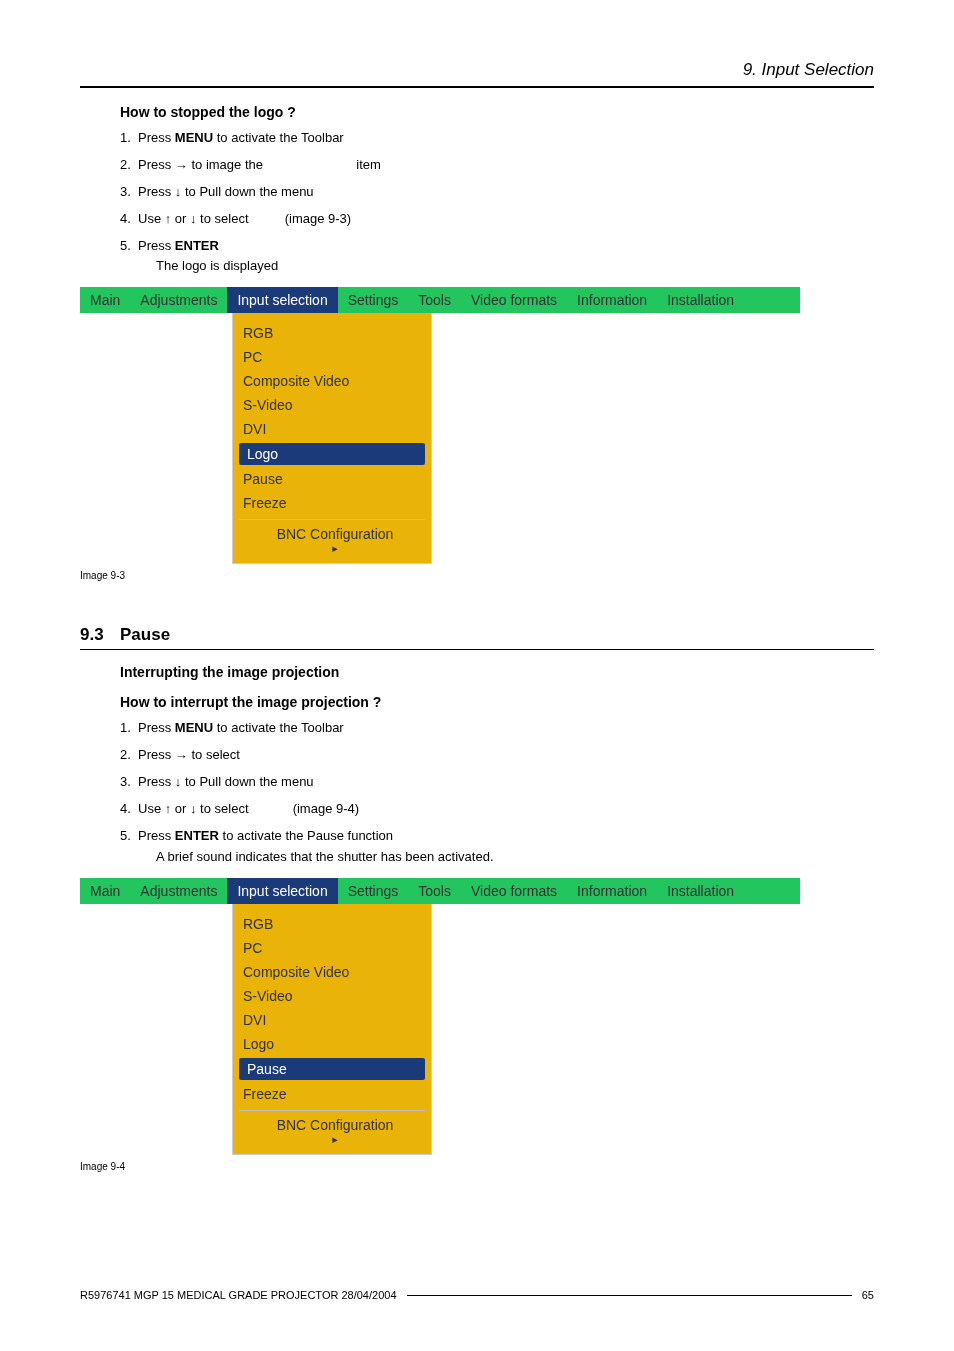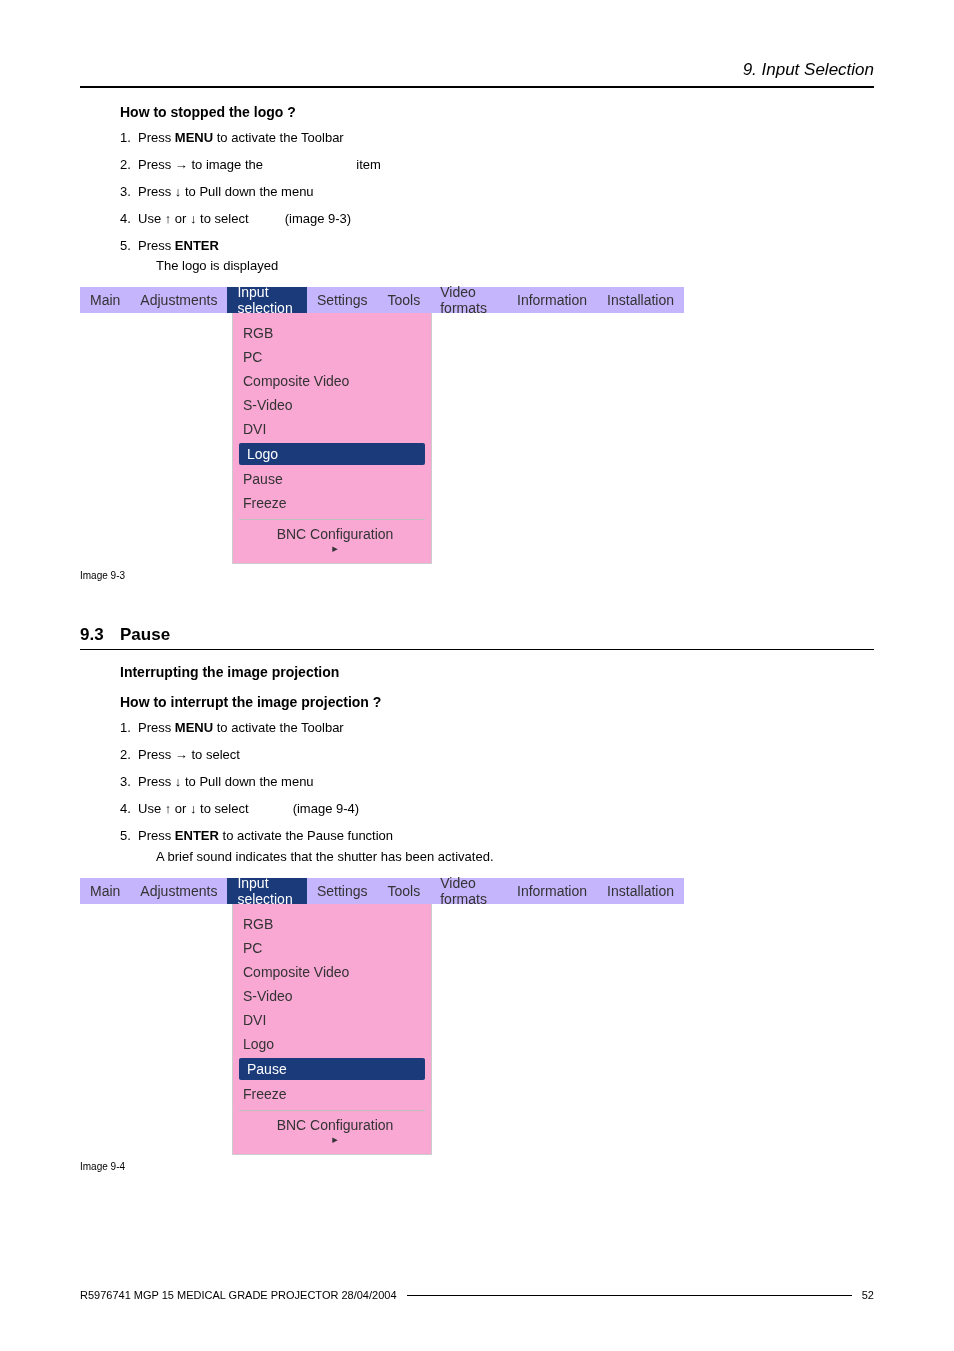--- a/index.html
+++ b/index.html
@@ -10,26 +10,26 @@
   .content { padding-left: 40px; padding-right: 0; }
   .section-h { font-weight: bold; font-size: 14px; margin-top: 14px; margin-bottom: 10px; }
   .steps { font-size: 13px; line-height: 1.3; }
   .steps li { margin-bottom: 10px; list-style: none; display: flex; }
   .steps li .num { width: 18px; flex: 0 0 18px; }
   .steps li .txt { flex: 1; }
   .steps .sub { margin-left: 18px; margin-top: 4px; }
   .italic { font-style: italic; }
   .bold { font-weight: bold; }
   .menu-figure { margin: 12px 0 4px 0; }
-  .menu-bar { display: flex; align-items: center; background: #c4b5fd; height: 26px; font-size: 14px; color: #333; width: 604px; }
+  .menu-bar { display: flex; align-items: center; background: #22c55e; height: 26px; font-size: 14px; color: #333; width: 720px; }
   .menu-bar .item { padding: 0 10px; height: 100%; display: flex; align-items: center; }
   .menu-bar .item.sel { background: #1a3a7a; color: #fff; }
   .dropdown-wrap { display: flex; }
   .dropdown-spacer { width: 152px; }
-  .dropdown { width: 200px; background: #f9a8d4; padding: 8px 0 4px 0; border: 1px solid #ccc; border-top: none; font-size: 14px; color: #333; }
+  .dropdown { width: 200px; background: #eab308; padding: 8px 0 4px 0; border: 1px solid #ccc; border-top: none; font-size: 14px; color: #333; }
   .dd-item { padding: 4px 10px; }
   .dd-item.sel { background: #1a3a7a; color: #fff; margin: 2px 6px; border-radius: 2px; padding: 3px 8px; }
   .dd-group-sep { border-top: 1px solid #bfbfbf; margin: 4px 6px 0 6px; }
   .dd-last-row { display: flex; align-items: center; justify-content: space-between; padding: 6px 4px 4px 10px; flex-direction: column; }
   .caret { font-size: 11px; color: #333; padding: 0 6px; }
   .img-caption { font-size: 10px; margin-top: 6px; margin-bottom: 4px; }
   .section-number-h { display: flex; align-items: baseline; margin-top: 44px; margin-bottom: 4px; }
   .section-number-h .num { font-weight: bold; font-size: 17px; width: 40px; }
   .section-number-h .title { font-weight: bold; font-size: 17px; }
   .section-rule { border-top: 1px solid #000; margin-bottom: 14px; margin-left: -40px; }
@@ -183,16 +183,16 @@
         </div>
       </div>
     </div>
     <div class="img-caption" style="margin-left:-40px;">Image 9-4</div>
 
   </div>
 
   <div class="footer">
     <span>R5976741   MGP 15 MEDICAL GRADE PROJECTOR  28/04/2004</span>
     <div class="footer-line"></div>
-    <span>52</span>
+    <span>65</span>
   </div>
 
 </div>
 
 </body></html>

